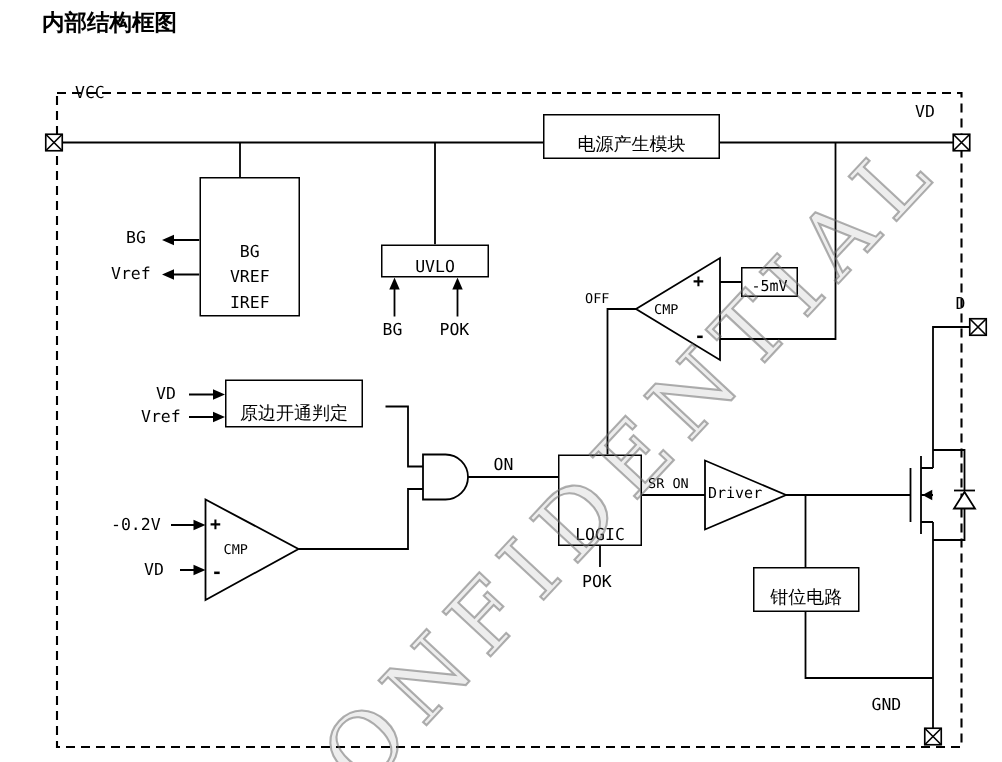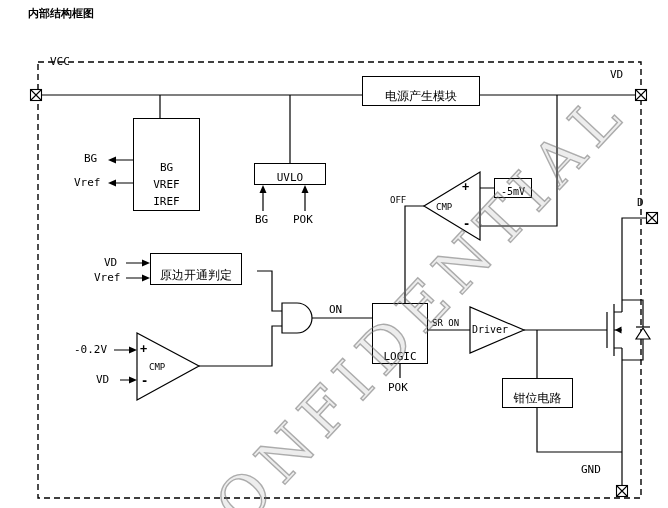--- a/index.html
+++ b/index.html
@@ -1,19 +1,19 @@
 <!DOCTYPE html>
 <html><head>
 <meta charset="utf-8">
 <style>
   html,body{margin:0;padding:0;background:#fff}
   .stage{position:relative;width:668px;height:508px;background:#fff;overflow:hidden;
          font-family:"DejaVu Sans Mono","Liberation Mono",monospace;color:#000}
   .title{position:absolute;left:28px;top:6px;font-family:"DejaVu Sans","Liberation Sans",sans-serif;
-         font-weight:bold;font-size:11px}
+         font-weight:bold;font-size:15px}
   svg.wires{position:absolute;left:0;top:0}
   .box{position:absolute;border:1px solid #000;background:#fff;display:flex;flex-direction:column;
        align-items:center;justify-content:flex-end;text-align:center;box-sizing:border-box}
   .cn{font-family:"DejaVu Sans","Liberation Sans",sans-serif;font-size:12px}
   .mono{font-size:11px}
   .lbl{position:absolute;font-size:11px;white-space:nowrap;line-height:12px}
   .sm{font-size:9px}
   .sign{font-size:12px;font-weight:bold;line-height:10px}
   .refline{line-height:17px;font-size:11px}
   .watermark{position:absolute;left:402px;top:328px;transform:translate(-50%,-50%) rotate(-47deg);

